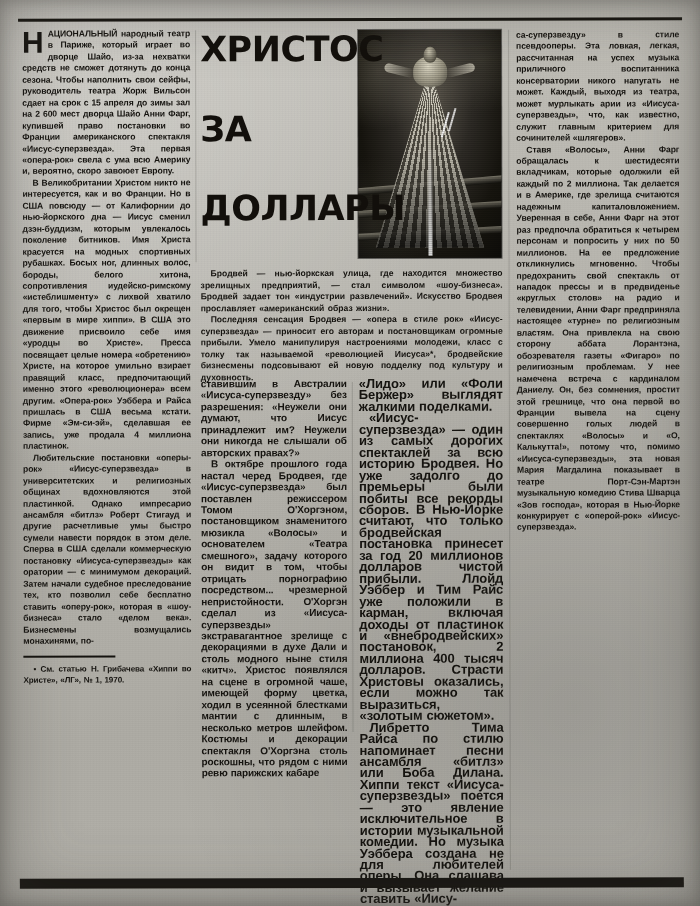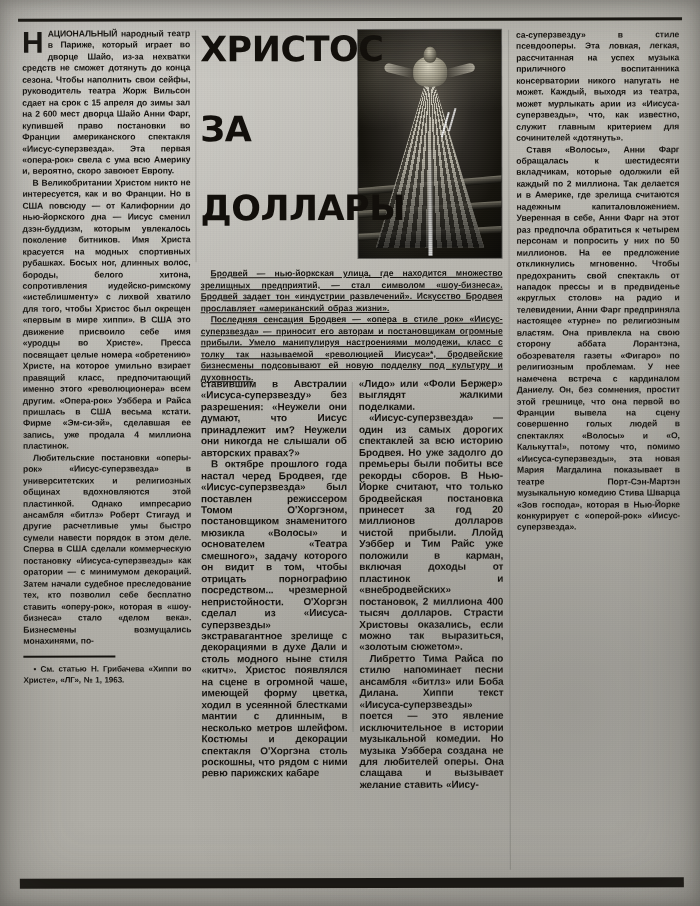--- a/index.html
+++ b/index.html
@@ -230,35 +230,34 @@
   .lede {
     position: absolute;
     left: 200px; top: 268px;
     width: 302px;
     font-size: 8.6px;
     line-height: 11.5px;
     font-weight: 700;
     color: #15130f;
     text-align: justify;
     word-spacing: 1px;
-    text-decoration: underline;
   }
   .lede p { margin: 0; text-indent: 10px; }
 
   .c2 {
     left: 200px; top: 378px;
     width: 146px;
     font-size: 10px;
     line-height: 11.45px;
     word-spacing: .4px;
   }
   .c3 {
     left: 358px; top: 378px;
     width: 144px;
-    font-size: 10px;
+    font-size: 13px;
     line-height: 11.45px;
     word-spacing: .4px;
   }
   .c4 {
     left: 516px; top: 30px;
     width: 163px;
     font-size: 8.6px;
     line-height: 11.45px;
     word-spacing: .4px;
   }
@@ -312,41 +311,41 @@
     <div class="hatch"></div>
   </div>
 
   <div class="col c1">
     <p class="noind">
       <span class="dropcap">Н</span><span>АЦИОНАЛЬНЫЙ народный театр в Париже, который играет во дворце Шайо, из-за нехватки средств не сможет дотянуть до конца сезона. Чтобы наполнить свои сейфы, руководитель театра Жорж Вильсон сдает на срок с 15 апреля до зимы зал на 2 600 мест дворца Шайо Анни Фарг, купившей право постановки во Франции американского спектакля «Иисус-суперзвезда». Эта первая «опера-рок» свела с ума всю Америку и, вероятно, скоро завоюет Европу.</span>
     </p>
     <p><span>В Великобритании Христом никто не интересуется, как и во Франции. Но в США повсюду — от Калифорнии до нью-йоркского дна — Иисус сменил дзэн-буддизм, которым увлекалось поколение битников. Имя Христа красуется на модных спортивных рубашках. Босых ног, длинных волос, бороды, белого хитона, сопротивления иудейско-римскому «истеблишменту» с лихвой хватило для того, чтобы Христос был окрещен «первым в мире хиппи». В США это движение присвоило себе имя «уродцы во Христе». Пресса посвящает целые номера «обретению» Христе, на которое умильно взирает правящий класс, предпочитающий именно этого «революционера» всем другим. «Опера-рок» Уэббера и Райса пришлась в США весьма кстати. Фирме «Эм-си-эй», сделавшая ее запись, уже продала 4 миллиона пластинок.</span></p>
     <p><span>Любительские постановки «оперы-рок» «Иисус-суперзвезда» в университетских и религиозных общинах вдохновляются этой пластинкой. Однако импресарио ансамбля «битлз» Роберт Стигауд и другие расчетливые умы быстро сумели навести порядок в этом деле. Сперва в США сделали коммерческую постановку «Иисуса-суперзвезды» как оратории — с минимумом декораций. Затем начали судебное преследование тех, кто позволил себе бесплатно ставить «оперу-рок», которая в «шоу-бизнеса» стало «делом века». Бизнесмены возмущались монахинями, по-</span></p>
     <div class="footnote-sep"></div>
-    <p class="footnote">• См. статью Н. Грибачева «Хиппи во Христе», «ЛГ», № 1, 1963.</p>
+    <p class="footnote">• См. статью Н. Грибачева «Хиппи во Христе», «ЛГ», № 1, 1970.</p>
   </div>
 
   <div class="lede">
     <p>Бродвей — нью-йоркская улица, где находится множество зрелищных предприятий, — стал символом «шоу-бизнеса». Бродвей задает тон «индустрии развлечений». Искусство Бродвея прославляет «американский образ жизни».</p>
     <p>Последняя сенсация Бродвея — «опера в стиле рок» «Иисус-суперзвезда» — приносит его авторам и постановщикам огромные прибыли. Умело манипулируя настроениями молодежи, класс с толку так называемой «революцией Иисуса»*, бродвейские бизнесмены подсовывают ей новую подделку под культуру и духовность.</p>
   </div>
 
   <div class="col c2">
     <p class="noind">ставившим в Австралии «Иисуса-суперзвезду» без разрешения: «Неужели они думают, что Иисус принадлежит им? Неужели они никогда не слышали об авторских правах?»</p>
     <p>В октябре прошлого года настал черед Бродвея, где «Иисус-суперзвезда» был поставлен режиссером Томом О'Хоргэном, постановщиком знаменитого мюзикла «Волосы» и основателем «Театра смешного», задачу которого он видит в том, чтобы отрицать порнографию посредством... чрезмерной непристойности. О'Хоргэн сделал из «Иисуса-суперзвезды» экстравагантное зрелище с декорациями в духе Дали и столь модного ныне стиля «китч». Христос появлялся на сцене в огромной чаше, имеющей форму цветка, ходил в усеянной блестками мантии с длинным, в несколько метров шлейфом. Костюмы и декорации спектакля О'Хоргэна столь роскошны, что рядом с ними ревю парижских кабаре</p>
   </div>
 
   <div class="col c3">
     <p class="noind">«Лидо» или «Фоли Бержер» выглядят жалкими поделками.</p>
     <p>«Иисус-суперзвезда» — один из самых дорогих спектаклей за всю историю Бродвея. Но уже задолго до премьеры были побиты все рекорды сборов. В Нью-Йорке считают, что только бродвейская постановка принесет за год 20 миллионов долларов чистой прибыли. Ллойд Уэббер и Тим Райс уже положили в карман, включая доходы от пластинок и «внебродвейских» постановок, 2 миллиона 400 тысяч долларов. Страсти Христовы оказались, если можно так выразиться, «золотым сюжетом».</p>
     <p>Либретто Тима Райса по стилю напоминает песни ансамбля «битлз» или Боба Дилана. Хиппи текст «Иисуса-суперзвезды» поется — это явление исключительное в истории музыкальной комедии. Но музыка Уэббера создана не для любителей оперы. Она слащава и вызывает желание ставить «Иису-</p>
   </div>
 
   <div class="col c4">
-    <p class="noind">са-суперзвезду» в стиле псевдооперы. Эта ловкая, легкая, рассчитанная на успех музыка приличного воспитанника консерватории никого напугать не может. Каждый, выходя из театра, может мурлыкать арии из «Иисуса-суперзвезды», что, как известно, служит главным критерием для сочинителей «дотянуть».</p>
+    <p class="noind">са-суперзвезду» в стиле псевдооперы. Эта ловкая, легкая, рассчитанная на успех музыка приличного воспитанника консерватории никого напугать не может. Каждый, выходя из театра, может мурлыкать арии из «Иисуса-суперзвезды», что, как известно, служит главным критерием для сочинителей «шлягеров».</p>
     <p>Ставя «Волосы», Анни Фарг обращалась к шестидесяти вкладчикам, которые одолжили ей каждый по 2 миллиона. Так делается и в Америке, где зрелища считаются надежным капиталовложением. Уверенная в себе, Анни Фарг на этот раз предпочла обратиться к четырем персонам и попросить у них по 50 миллионов. На ее предложение откликнулись мгновенно. Чтобы предохранить свой спектакль от нападок прессы и в предвиденье «круглых столов» на радио и телевидении, Анни Фарг предприняла настоящее «турне» по религиозным властям. Она привлекла на свою сторону аббата Лорантэна, обозревателя газеты «Фигаро» по религиозным проблемам. У нее намечена встреча с кардиналом Даниелу. Он, без сомнения, простит этой грешнице, что она первой во Франции вывела на сцену совершенно голых людей в спектаклях «Волосы» и «О, Калькутта!», потому что, помимо «Иисуса-суперзвезды», эта новая Мария Магдалина показывает в театре Порт-Сэн-Мартэн музыкальную комедию Стива Шварца «Зов господа», которая в Нью-Йорке конкурирует с «оперой-рок» «Иисус-суперзвезда».</p>
   </div>
 
   <div class="rule-bottom"></div>
 
  </div>
  <div class="grain"></div>
  <div class="vignette"></div>
 </div>
 

